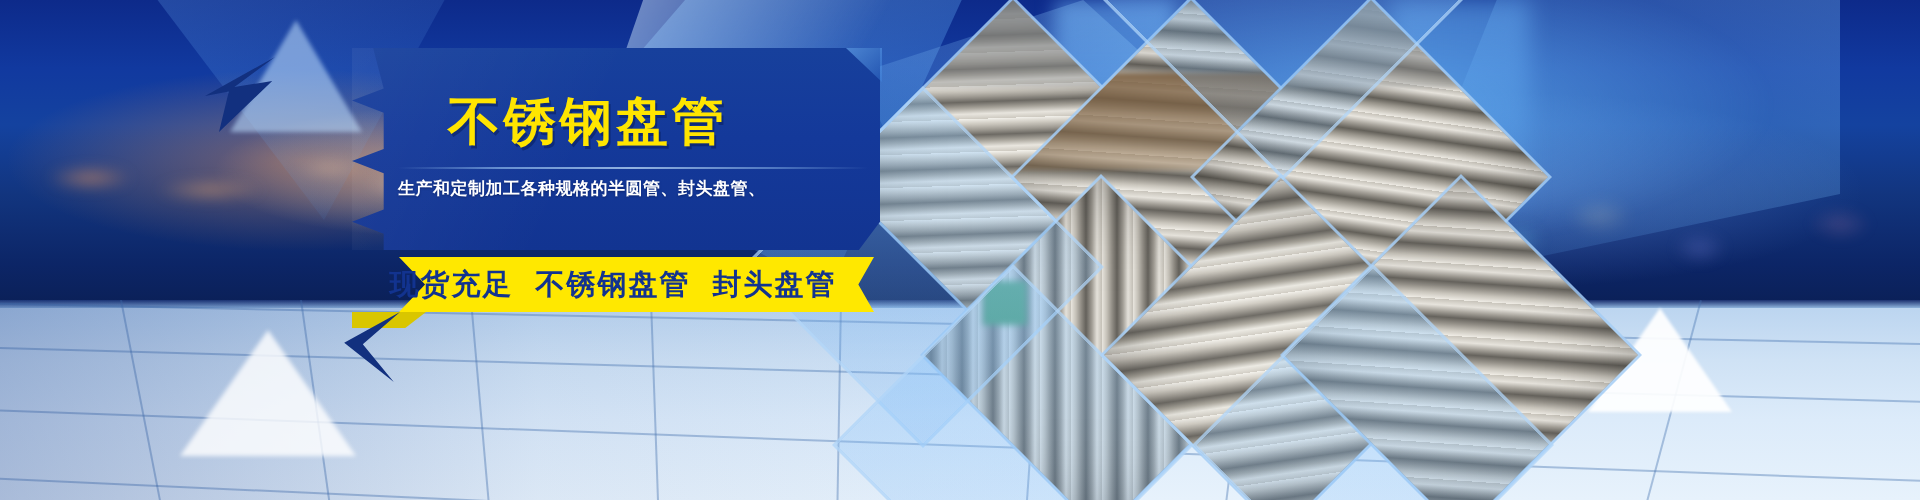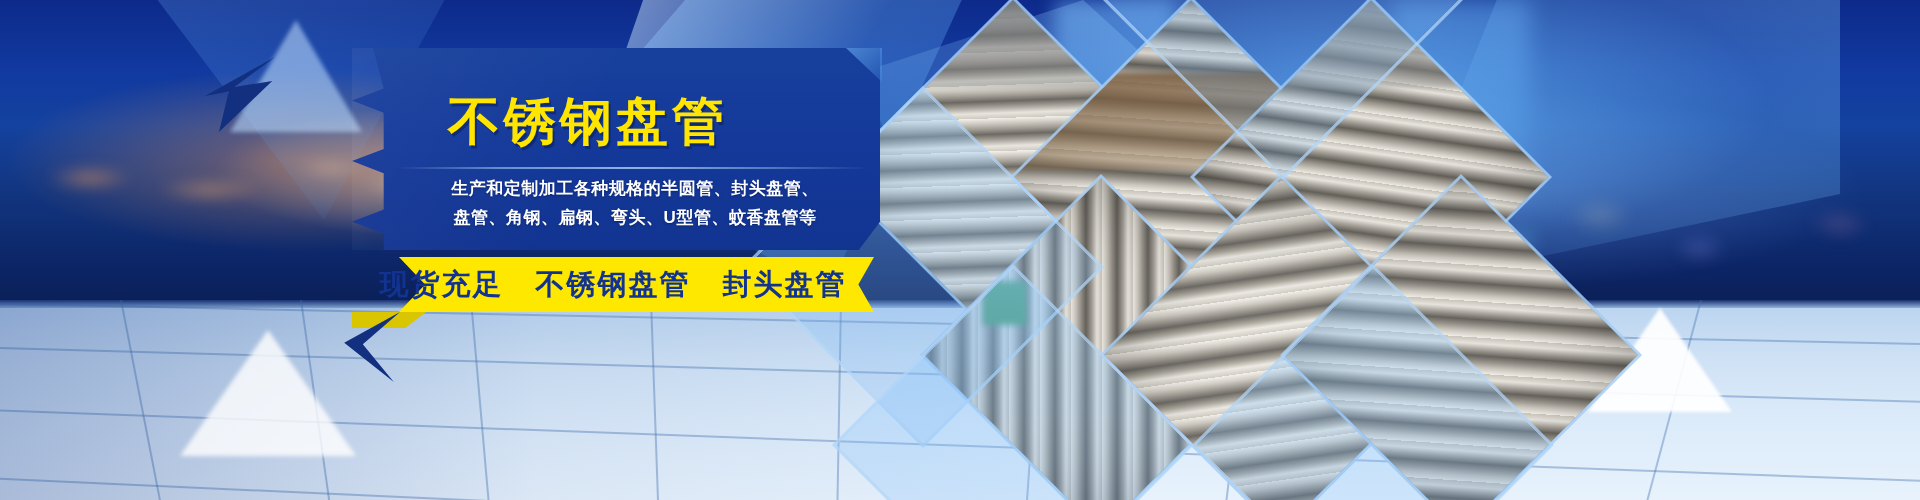--- a/index.html
+++ b/index.html
@@ -238,21 +238,20 @@
     letter-spacing:4px;
     text-shadow:2px 3px 0 rgba(8,30,92,0.55);
     white-space:nowrap;
   }
   .divider {
     position:absolute; left:398px; top:167px; width:470px; height:2px;
     background:linear-gradient(90deg, rgba(255,255,255,0) 0%, rgba(170,215,255,0.55) 22%, rgba(200,230,255,0.70) 50%, rgba(170,215,255,0.40) 80%, rgba(255,255,255,0) 100%);
   }
   .subtitle {
     position:absolute; left:398px; top:174px; width:474px;
-    text-align:center;
     color:#ffffff;
     font-size:17px; font-weight:bold; line-height:29px;
     letter-spacing:0.5px;
     text-shadow:0 1px 2px rgba(6,24,80,0.6);
   }
 
   
   .ribbon {
     position:absolute; left:352px; top:257px; width:522px; height:55px;
     background:#ffe800;
@@ -260,21 +259,21 @@
       9% 0%, 100% 0%, 97% 50%, 100% 100%, 9% 100%, 14% 50%
     );
   }
   .ribbon-tail-l {
     position:absolute; left:352px; top:312px; width:74px; height:16px;
     background:#d9c600;
     clip-path:polygon(0% 0%, 100% 0%, 72% 100%, 0% 100%);
   }
   .ribbon-text {
     position:absolute; left:352px; top:257px; width:522px; height:55px;
-    display:flex; align-items:center; justify-content:center; gap:32px;
+    display:flex; align-items:center; justify-content:center; gap:22px;
     color:#12338f; font-size:29px; font-weight:bold; letter-spacing:2px;
     white-space:nowrap;
   }
 </style>
 </head>
 <body>
 
 <div class="banner">
 
   <div class="sky"></div>
@@ -349,21 +348,20 @@
 
   <div class="panel"></div>
   <div class="panel-hi"></div>
   <div class="panel-notch"></div>
 
   <div class="title">不锈钢盘管</div>
   <div class="divider"></div>
 
   <div class="subtitle">
     <div>生产和定制加工各种规格的半圆管、封头盘管、</div>
-    <div>盘管、角钢、扁钢、弯头、U型管、蚊香盘管等</div>
   </div>
 
   <div class="ribbon-tail-l"></div>
   <div class="ribbon"></div>
   <div class="ribbon-text">
     <span>现货充足</span>
     <span>不锈钢盘管</span>
     <span>封头盘管</span>
   </div>
 

